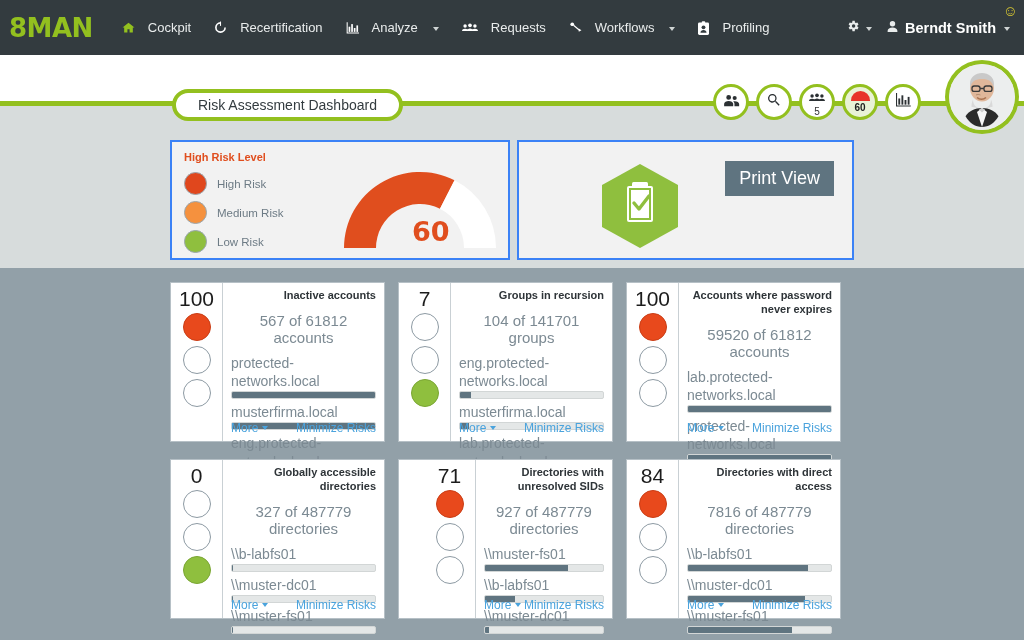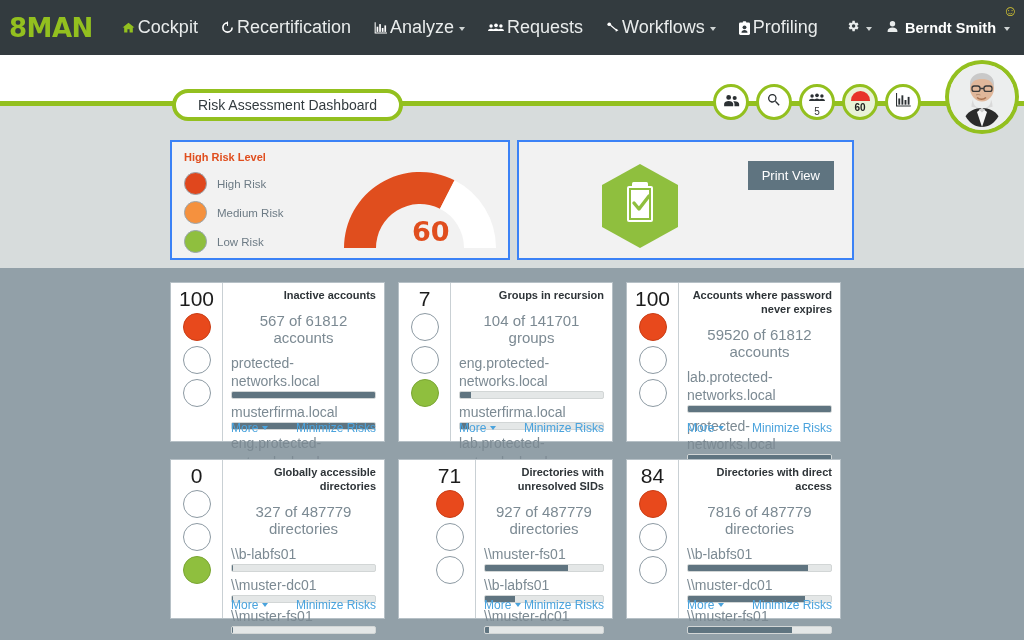--- a/index.html
+++ b/index.html
@@ -15,22 +15,22 @@
   .topnav{
     position:absolute; left:0; top:0; width:1024px; height:55px;
     background:#333b3f; display:flex; align-items:center;
   }
   .logo{
     color:#93c01f; font-size:26px; font-weight:bold; letter-spacing:-0.5px;
     margin-left:9px; margin-right:28px; font-family:"DejaVu Sans", sans-serif;
   }
   .navitems{ display:flex; align-items:center; gap:21px; }
   .navitem{
-    display:flex; align-items:center; gap:3px;
-    color:#e9ecec; font-size:18px; cursor:pointer; position:relative;
+    display:flex; align-items:center; gap:13px;
+    color:#e9ecec; font-size:13px; cursor:pointer; position:relative;
     padding:4px 1px;
   }
   .navitem .ico{ font-size:12px; line-height:1; display:flex; align-items:center; }
   .navitem.active .ico svg{ fill:#93c01f; }
   .navitem .ico svg{ fill:#ffffff; }
   .caret{
     width:0;height:0;border-left:3.5px solid transparent;border-right:3.5px solid transparent;
     border-top:4px solid #cfd4d4; margin-left:2px; margin-top:3px;
   }
   .navpointer{
@@ -114,21 +114,21 @@
 
   .gaugewrap{ position:absolute; left:168px; top:22px; width:160px; height:88px; }
   .gnum{
     position:absolute; left:72px; top:52px; color:#e04e1e;
     font-size:27px; font-weight:bold; font-family:"DejaVu Sans", sans-serif;
   }
 
   .hexwrap{ position:absolute; left:80px; top:20px; }
   .printbtn{
     position:absolute; right:18px; top:19px; background:#5f7480; color:#fff;
-    font-size:13px; padding:7px 14px; cursor:pointer; border:none;
+    font-size:18px; padding:7px 14px; cursor:pointer; border:none;
     font-family:"Liberation Sans", sans-serif;
   }
 
   
   .cardarea{
     position:absolute; left:0; top:268px; width:1024px; height:372px; background:#92a0a8;
   }
   .card{
     position:absolute; width:215px; height:160px; background:#fff;
     border:1px solid #b6c0c6; display:flex;

